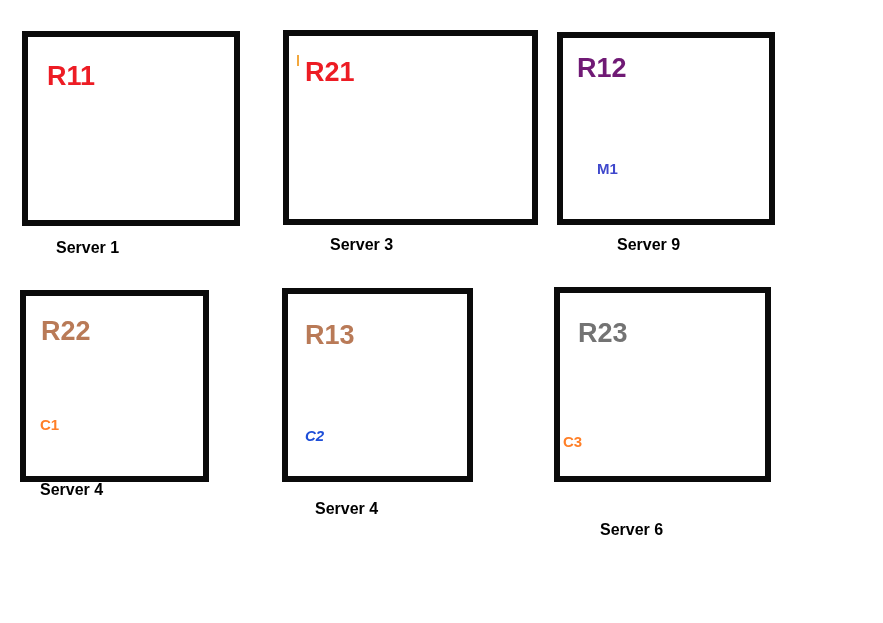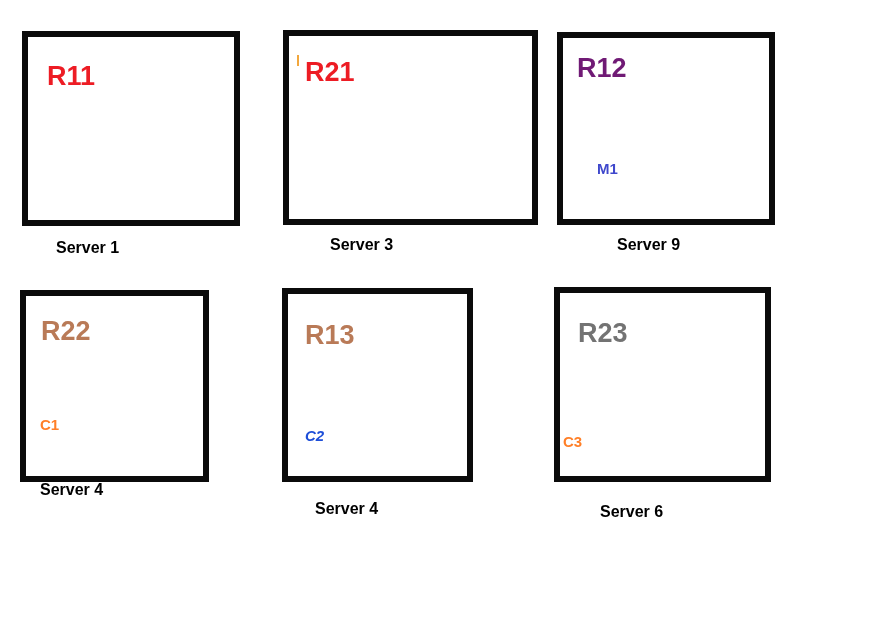--- a/index.html
+++ b/index.html
@@ -75,21 +75,21 @@
   .s4 .l0 { left: 15px; top: 22px; }
   .s4 .l1 { left: 14px; top: 121px; }
   .s4 .caption { left: 20px; }
 
   .s5 .l0 { left: 17px; top: 28px; }
   .s5 .l1 { left: 17px; top: 134px; }
   .s5 .caption { left: 33px; margin-top: 19px; }
 
   .s6 .l0 { left: 18px; top: 27px; }
   .s6 .l1 { left: 3px; top: 141px; }
-  .s6 .caption { left: 46px; margin-top: 22px; }
+  .s6 .caption { left: 46px; margin-top: 40px; }
 </style>
 </head>
 <body>
 
 <div class="canvas">
 
   <figure class="server s1">
     <div class="box">
       <span class="lbl big l0" style="color: rgb(237, 28, 36);">R11</span>
     </div>

